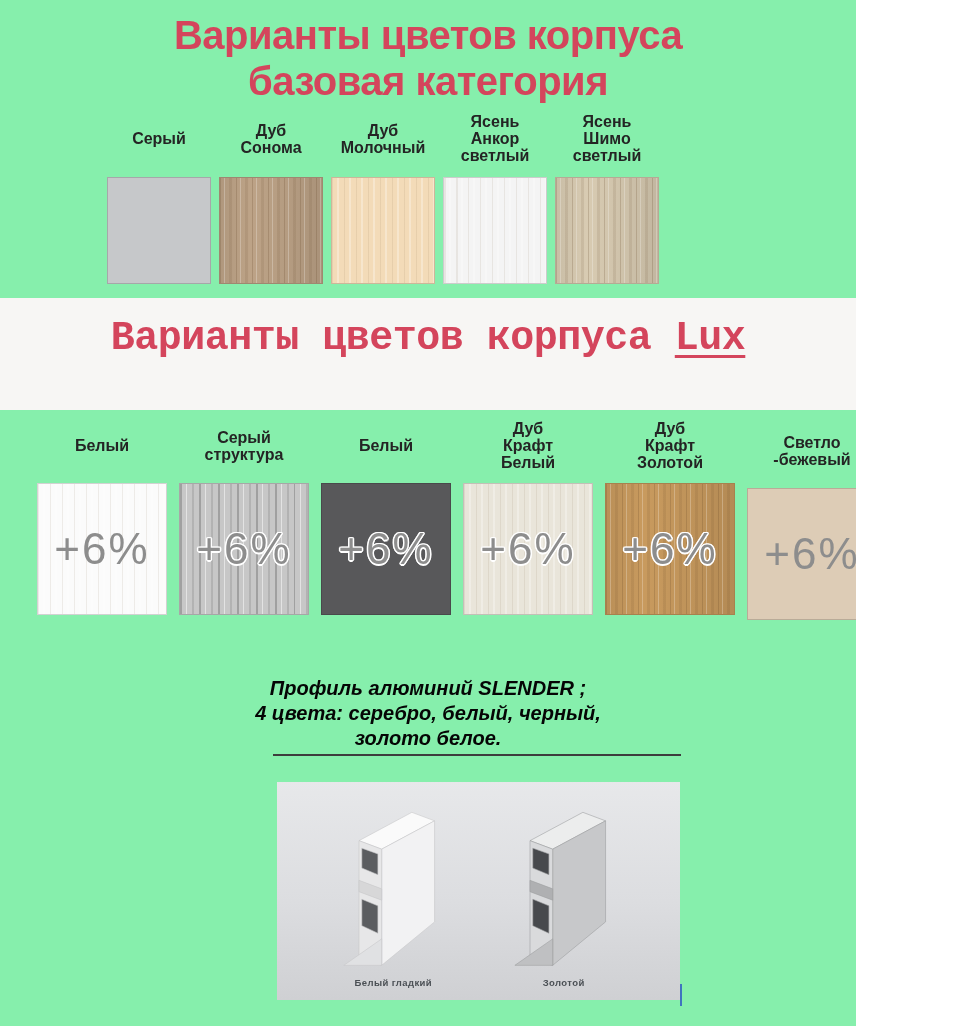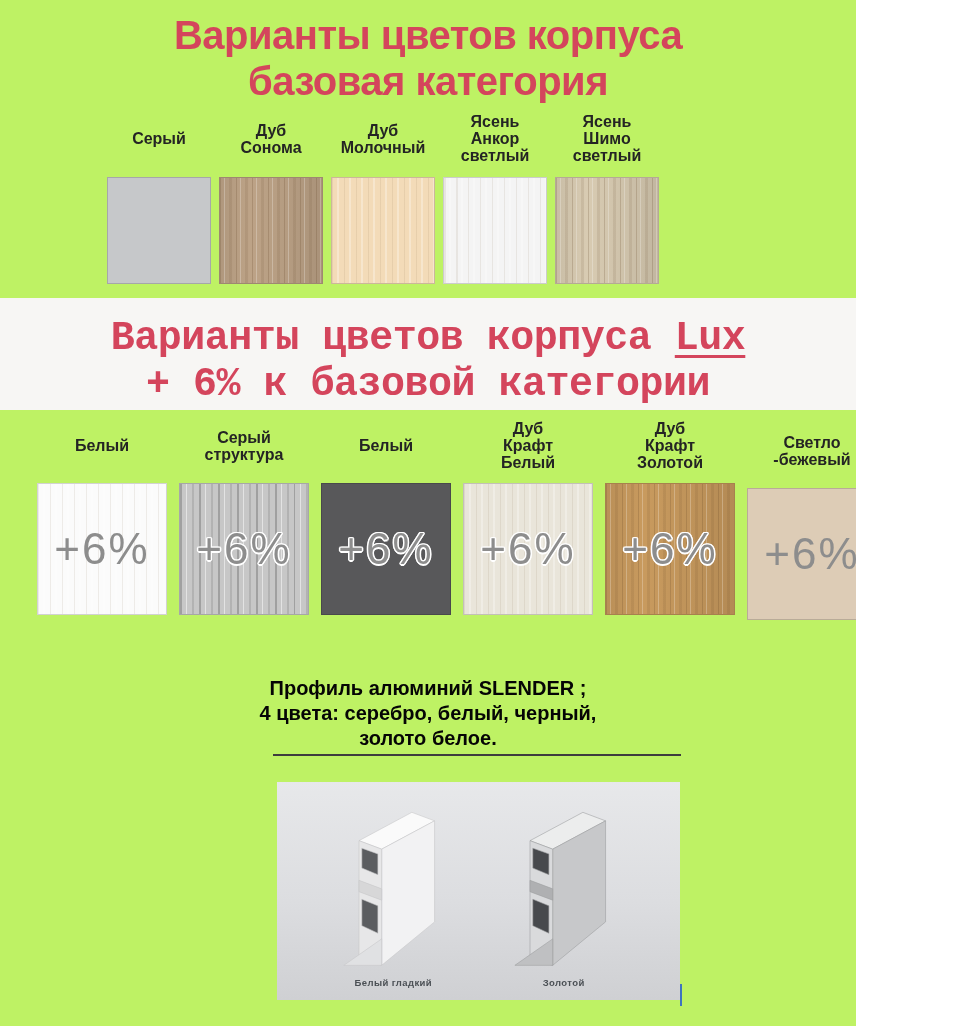--- a/index.html
+++ b/index.html
@@ -1,16 +1,16 @@
 <!DOCTYPE html>
 <html><head>
 <meta charset="utf-8">
 <style>
   html,body{margin:0;padding:0;background:#fff;}
-  #page{position:relative;width:856px;height:1026px;background:#bef264;overflow:hidden;
+  #page{position:relative;width:856px;height:1026px;background:#86efac;overflow:hidden;
         font-family:"Liberation Sans", sans-serif;}
 
   
   .big-title{position:absolute;left:0;width:100%;text-align:center;
              font-weight:bold;font-size:40px;line-height:46px;letter-spacing:-0.5px;}
   #title-base{top:12px;}
   #band-lux{position:absolute;top:298px;left:0;width:100%;height:112px;background:#f7f6f4;}
   #title-lux{top:316px;}
   .lux{text-decoration:underline;text-decoration-thickness:3px;text-underline-offset:6px;}
 
@@ -64,21 +64,21 @@
         rgba(0,0,0,0) 14px, rgba(0,0,0,0) 19px);}
   .g-flat::after{background:none;}
 
   .plus{position:absolute;inset:0;z-index:2;display:flex;align-items:center;justify-content:center;
         font-size:44px;letter-spacing:2px;color:#8d8d8d;font-weight:normal;}
   .plus.outlined{text-shadow:-1.5px 0 #fff,1.5px 0 #fff,0 -1.5px #fff,0 1.5px #fff,
                  -1px -1px #fff,1px 1px #fff,-1px 1px #fff,1px -1px #fff;}
 
   
   #profile-desc{position:absolute;top:676px;left:0;width:100%;text-align:center;
-                font-size:20px;line-height:25px;font-weight:bold;
+                font-size:20px;line-height:25px;font-weight:bold;font-style:italic;
                 color:#050505;white-space:pre-line;}
   #divider{position:absolute;top:754px;left:273px;width:408px;height:2px;background:#3d3d3d;}
   #photo{position:absolute;top:782px;left:277px;width:403px;height:218px;
          background:linear-gradient(180deg,#e7e8ea 0%,#dcdde0 55%,#cfd0d3 100%);
          display:flex;justify-content:space-evenly;align-items:flex-end;padding-bottom:12px;
          box-sizing:border-box;}
   .pcol{display:flex;flex-direction:column;align-items:center;}
   .pcol svg{display:block;}
   .p-label{margin-top:6px;font-size:9.5px;font-weight:bold;letter-spacing:0.4px;color:#4b5055;}
 
@@ -140,21 +140,20 @@
 Шимо
 светлый</div>
         </div>
       <div class="swatch g-wood" style="--sw: #d8cbb2;"></div>
     </div>
   </div>
 
   <div id="band-lux"></div>
   <div class="big-title" id="title-lux" style="color:#d4455c;font-family:Liberation Mono, monospace;">
     <div><span>Варианты цветов корпуса </span><span class="lux">Lux</span></div>
-    <div>+ 6% к базовой категории</div>
   </div>
 
   <div class="sw-row" id="row-lux">
     <div class="cell">
       <div class="label-area">
           <div class="sw-label">Белый</div>
         </div>
       <div class="swatch g-soft" style="--sw: #fbfbfb;">
         <span class="plus">+6%</span>
       </div>

